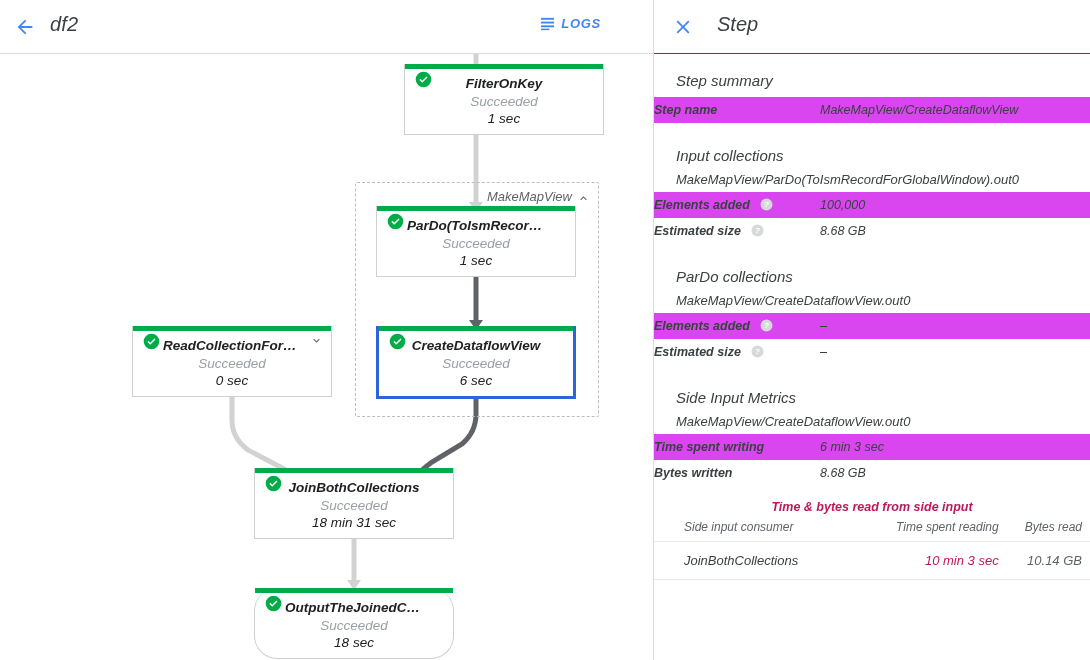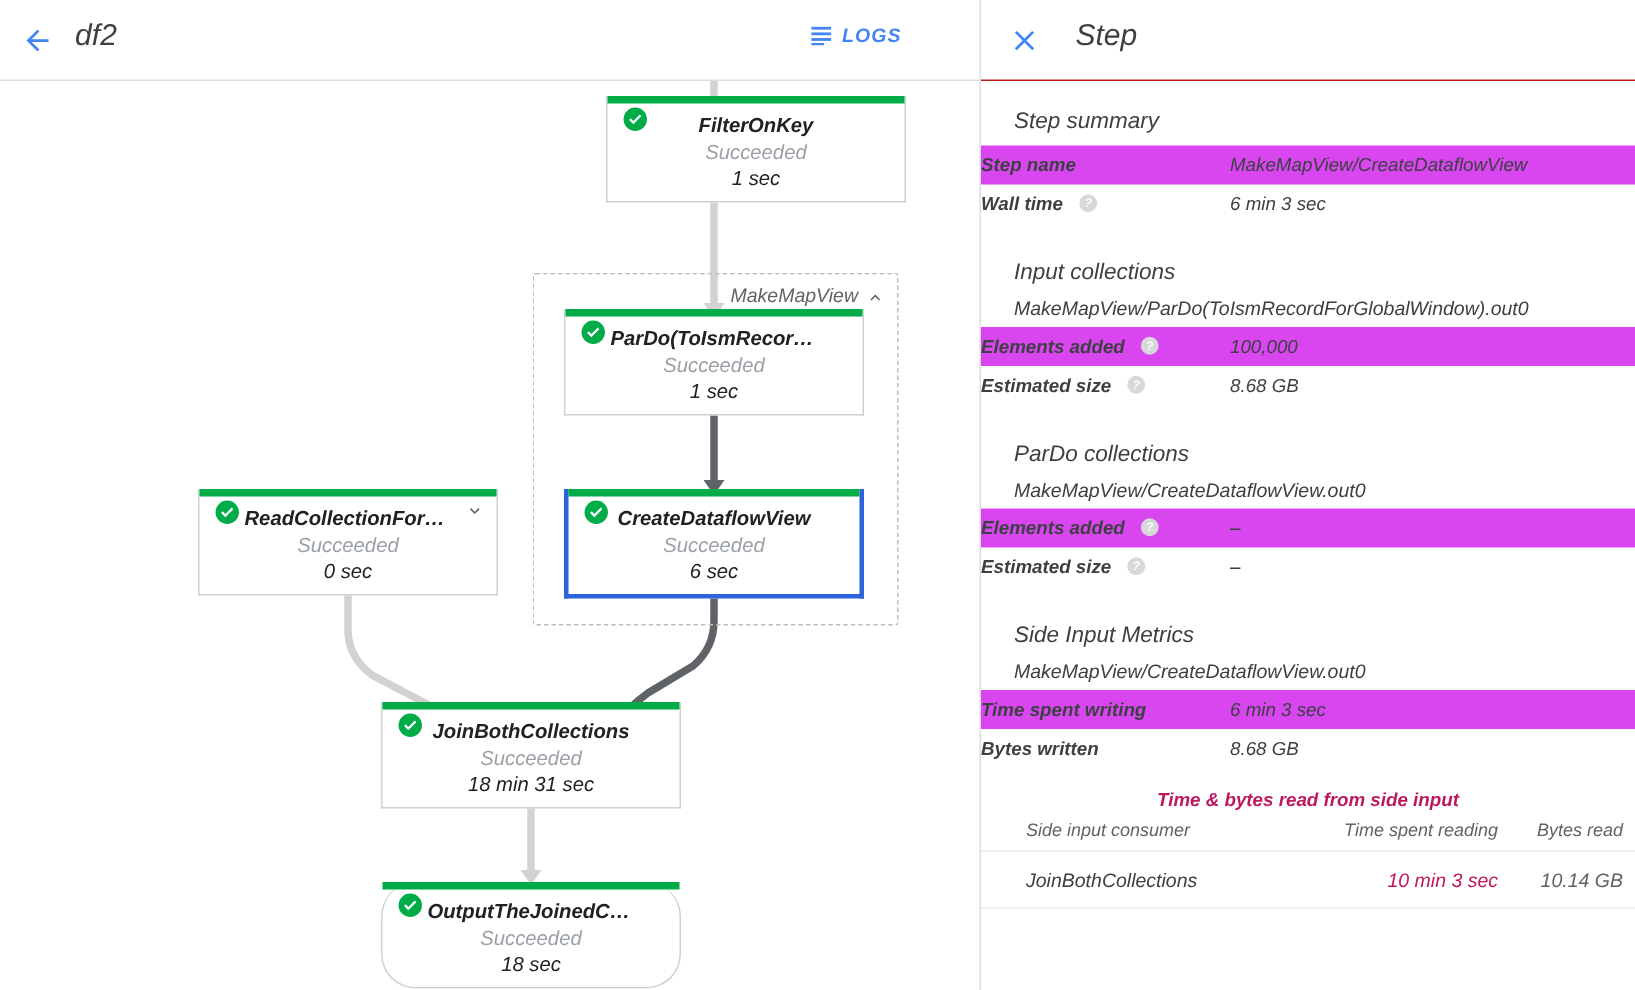--- a/index.html
+++ b/index.html
@@ -324,30 +324,20 @@
 
     <div id="panel-body">
 
       <div class="section">
         <div class="section-title">Step summary</div>
         <table class="kv">
           <tbody>
               <tr class="striped">
             <td class="kv-key">Step name</td>
             <td class="kv-val">MakeMapView/CreateDataflowView</td>
-          </tr>
-          <tr>
-            <td class="kv-key">
-              <span>Wall time</span>
-              <svg class="help-icon" viewBox="0 0 24 24">
-                <circle cx="12" cy="12" r="11" fill="#d6d8da"></circle>
-                <text x="12" y="17" font-size="15" font-family="Liberation Sans, sans-serif" fill="#ffffff" text-anchor="middle">?</text>
-              </svg>
-            </td>
-            <td class="kv-val">6 min 3 sec</td>
           </tr>
         </tbody>
           </table>
       </div>
 
       <div class="spacer-sm"></div>
 
       <div class="section">
         <div class="section-title">Input collections</div>
         <div class="collection-name">MakeMapView/ParDo(ToIsmRecordForGlobalWindow).out0</div>

